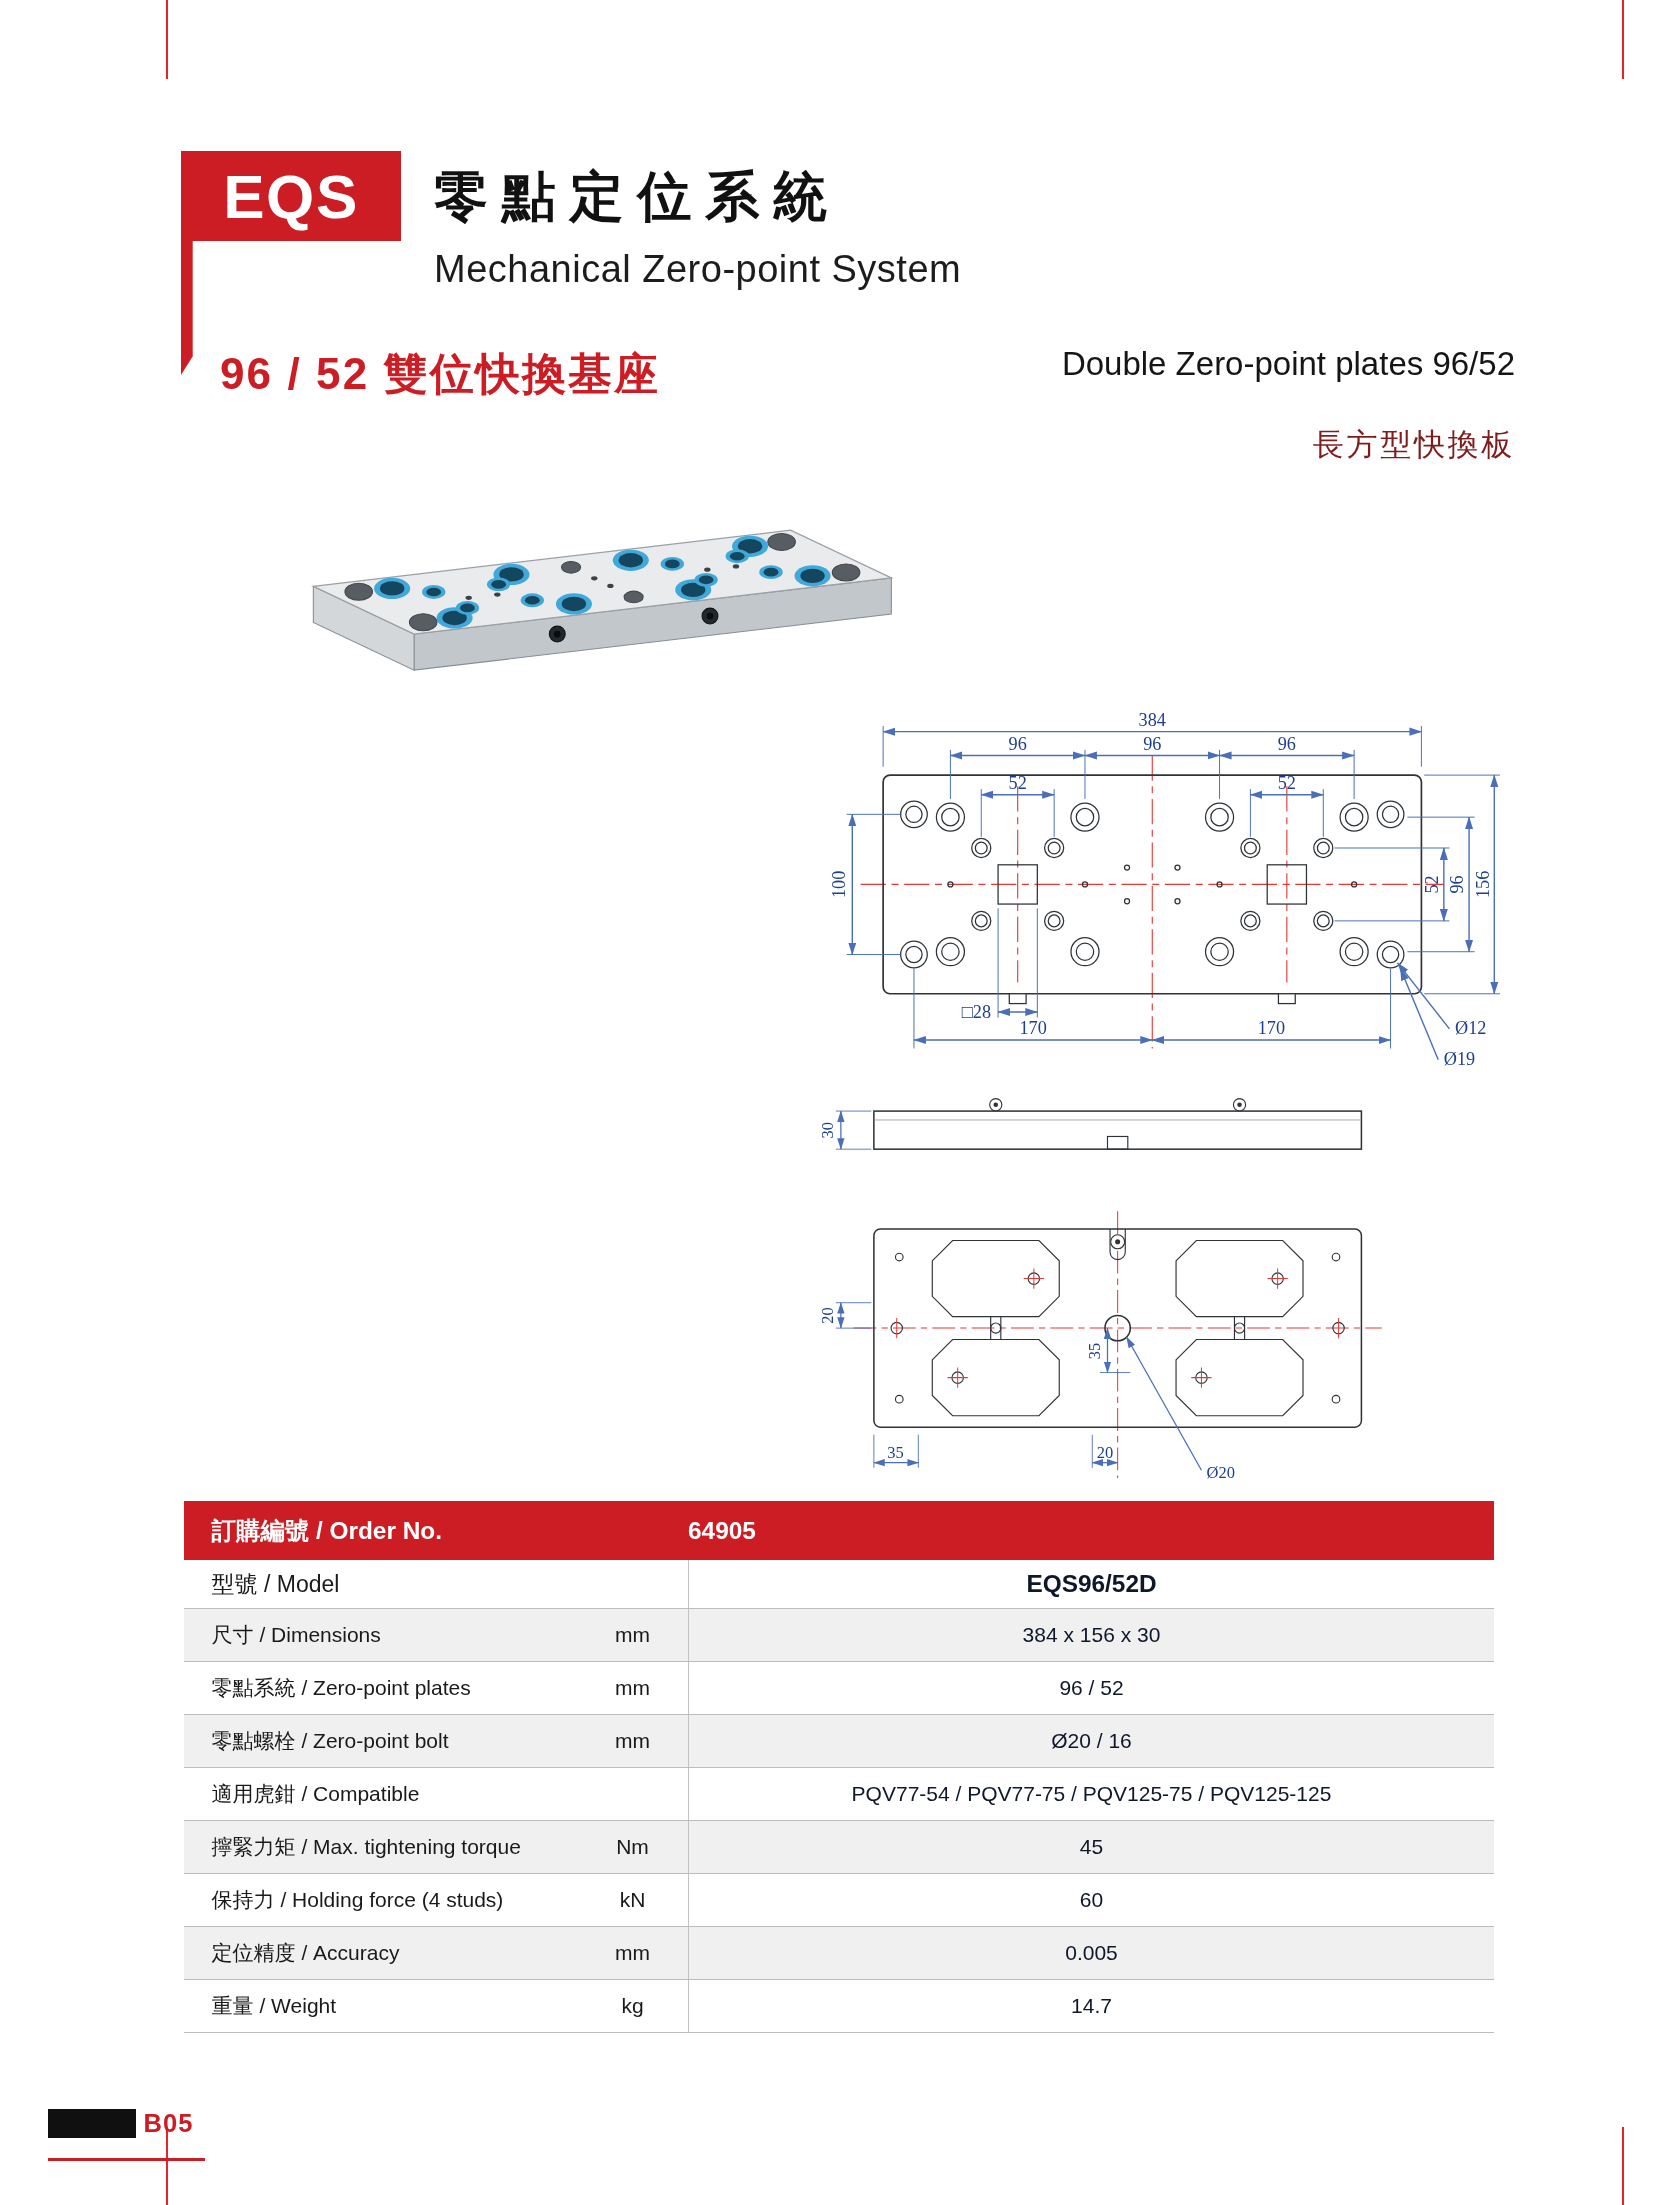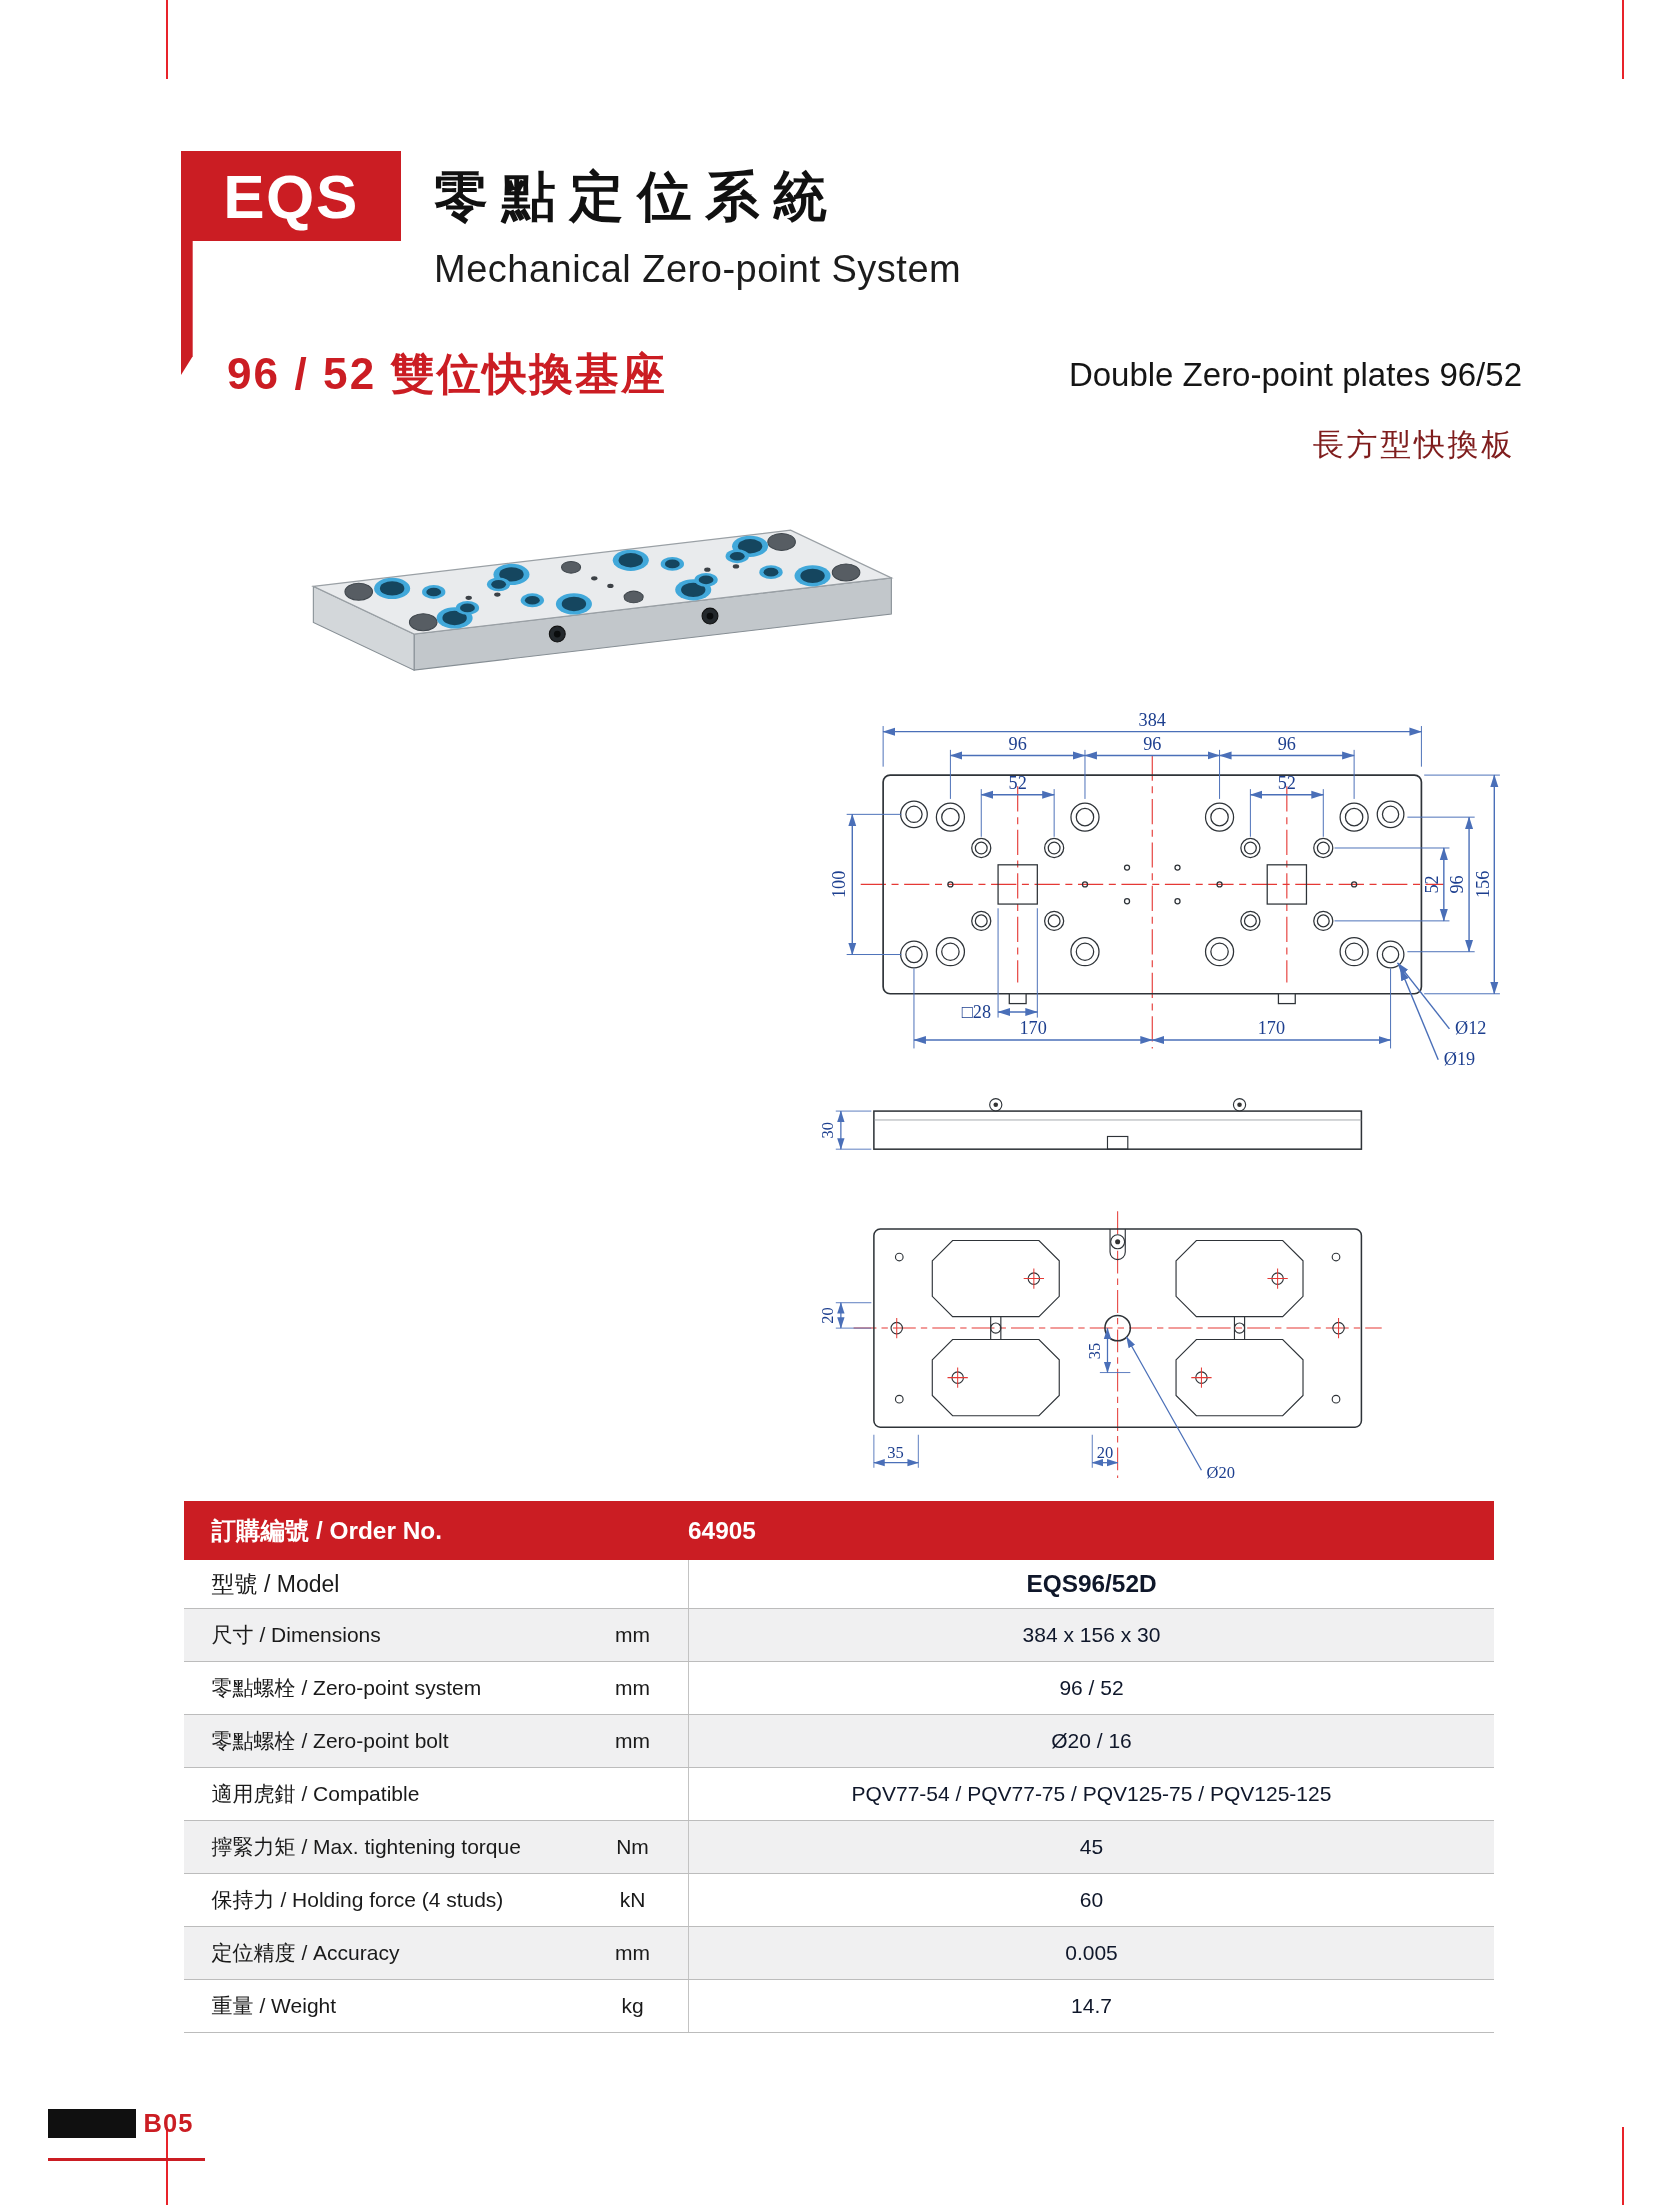--- a/index.html
+++ b/index.html
@@ -12,21 +12,21 @@
 
   
   .brand-box{position:absolute;left:181px;top:151px;width:220px;height:90px;background:#cb1d23;display:flex;align-items:center;justify-content:center}
   .brand-box span{color:#fff;font-size:62px;font-weight:bold;letter-spacing:1.6px}
   .brand-tail{position:absolute;left:181px;top:241px;width:11.7px;height:134px;background:#cb1d23;clip-path:polygon(0 0,100% 0,100% 86%,0 100%)}
   .brand-titles{position:absolute;left:434px;top:167px}
   .brand-title-cn{font-size:54px;font-weight:bold;color:#111;letter-spacing:13.8px;line-height:1.1}
   .brand-title-en{font-size:38px;color:#1c1c1c;margin-top:22px;letter-spacing:0.5px}
 
   
-  .heading-row{position:absolute;left:227px;top:345px;width:1295px;display:flex;justify-content:space-between;align-items:center}
+  .heading-row{position:absolute;left:220px;top:345px;width:1295px;display:flex;justify-content:space-between;align-items:flex-start}
   .heading-cn{font-size:44px;font-weight:bold;color:#cb1d23;letter-spacing:2.1px}
   .heading-en{font-size:33px;color:#151515}
   .subtitle-blue{position:absolute;right:161px;top:424px;font-size:31px;font-weight:normal;color:#7f1d1d;letter-spacing:2.7px}
 
   
   .fig-iso{position:absolute;left:255px;top:475px;width:700px}
   .fig-top{position:absolute;left:785px;top:698px;width:785px}
   .fig-side{position:absolute;left:785px;top:1073px;width:711px}
   .fig-bottom{position:absolute;left:785px;top:1191px;width:711px}
   svg{display:block}
@@ -351,21 +351,21 @@
       <div class="tlabel">型號 / Model</div>
       <div class="tunit"></div>
       <div class="tvalue">EQS96/52D</div>
     </div>
     <div class="trow shade">
       <div class="tlabel">尺寸 / Dimensions</div>
       <div class="tunit">mm</div>
       <div class="tvalue">384 x 156 x 30</div>
     </div>
     <div class="trow">
-      <div class="tlabel">零點螺栓 / Zero-point system</div>
+      <div class="tlabel">零點系統 / Zero-point plates</div>
       <div class="tunit">mm</div>
       <div class="tvalue">96 / 52</div>
     </div>
     <div class="trow shade">
       <div class="tlabel">零點螺栓 / Zero-point bolt</div>
       <div class="tunit">mm</div>
       <div class="tvalue">Ø20 / 16</div>
     </div>
     <div class="trow">
       <div class="tlabel">適用虎鉗 / Compatible</div>

